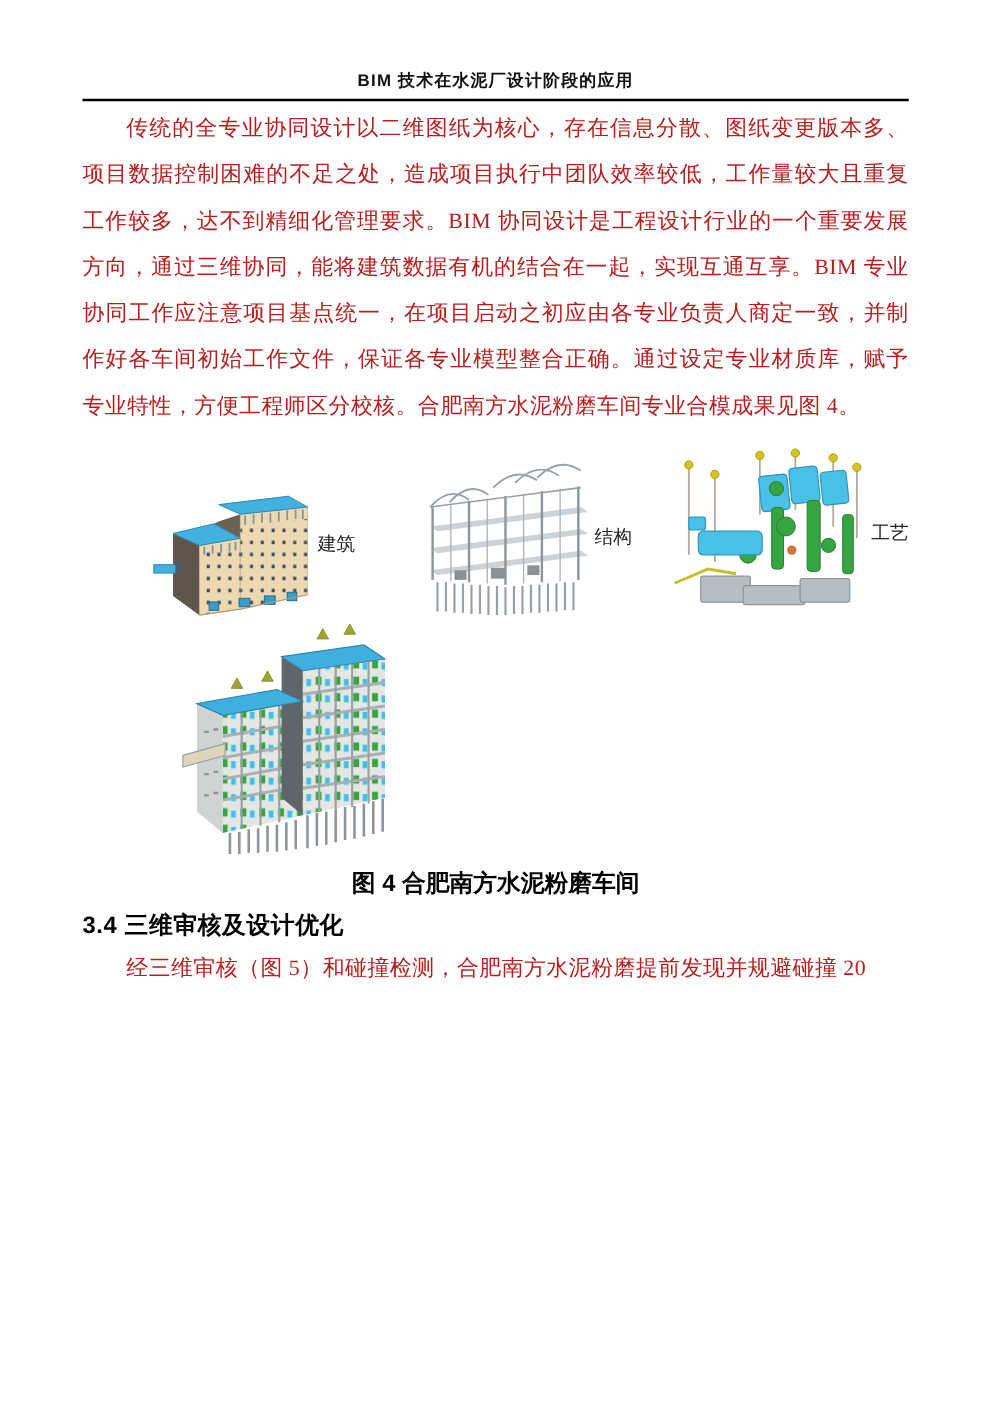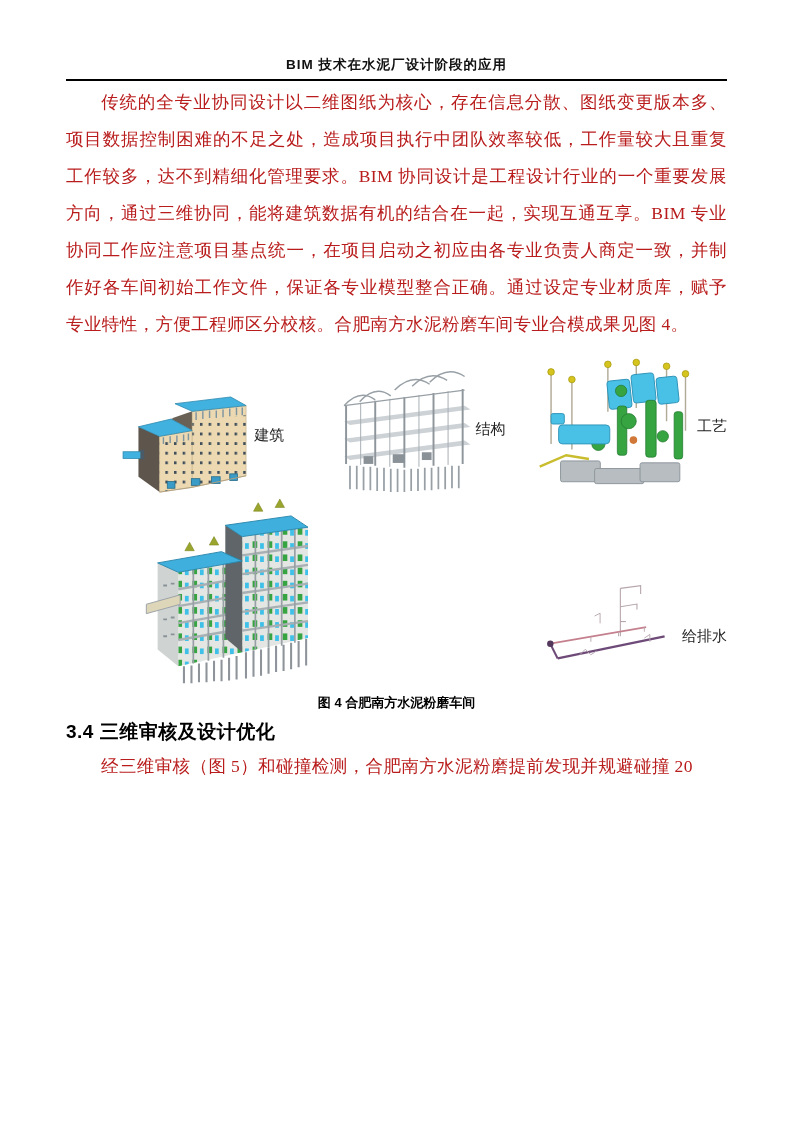--- a/index.html
+++ b/index.html
@@ -54,21 +54,21 @@
   .row2 .center-cell { width: 40%; }
   .fig-label {
     font-family: "Liberation Serif", "DejaVu Serif", serif;
     font-size: 15px;
     color: #222;
     margin-top: 5px;
   }
   .fig-caption {
     text-align: center;
     font-family: "Liberation Sans", "DejaVu Sans", sans-serif;
-    font-size: 13px;
+    font-size: 19px;
     font-weight: 700;
     color: #000;
     margin-top: 7px;
   }
 
   .page-footer {
     position: absolute;
     left: 66px;
     right: 66px;
     top: 1058px;
@@ -225,37 +225,20 @@
               <path d="M135,4l5,9h-10z"></path>
                 <path d="M158,0l5,9h-10z"></path>
                 <path d="M62,46l5,9h-10z"></path>
                 <path d="M88,40l5,9h-10z"></path>
             </g>
             <polygon points="16,112 52,102 52,112 16,122" fill="#ded6b8" stroke="#9aa0a6" stroke-width="1"></polygon>
             <path d="M56,178v18 M64,177v19 M72,175v20 M80,174v21 M88,172v22 M96,171v23 M104,169v24 M112,167v25 M122,163v28 M130,161v28 M138,160v28 M146,158v28 M154,156v28 M162,155v28 M170,153v28 M178,151v28 M186,149v28" stroke="#8e949a" stroke-width="2.2" fill="none"></path>
           </svg>
         </div>
 
-        <div class="fig-cell side-cell">
-          <svg width="150" height="106" viewBox="0 0 155 115">
-            <path d="M92,8V60" stroke="#b6a6ac" stroke-width="1.2" fill="none"></path>
-            <polyline points="92,8 114,5 114,14" fill="none" stroke="#b6a6ac" stroke-width="1.2"></polyline>
-            <polyline points="92,28 110,25 110,31" fill="none" stroke="#b6a6ac" stroke-width="1.2"></polyline>
-            <path d="M92,44h6" stroke="#b6a6ac" stroke-width="1.2"></path>
-            <polyline points="64,38 70,35 70,46" fill="none" stroke="#b6a6ac" stroke-width="1"></polyline>
-            <line x1="16" y1="68" x2="120" y2="50" stroke="#c5808e" stroke-width="2"></line>
-            <path d="M60,61v5 M90,55v5 M118,50v5" stroke="#b6a6ac" stroke-width="1" fill="none"></path>
-            <line x1="24" y1="84" x2="140" y2="60" stroke="#6e4a78" stroke-width="2.5"></line>
-            <line x1="16" y1="68" x2="24" y2="84" stroke="#6e4a78" stroke-width="2.2"></line>
-            <circle cx="16" cy="68" r="3.5" fill="#54385c"></circle>
-            <polyline points="48,80 54,74 60,80 66,76" fill="none" stroke="#b6a6ac" stroke-width="1"></polyline>
-            <polyline points="118,62 124,58 124,66" fill="none" stroke="#b6a6ac" stroke-width="1"></polyline>
-          </svg>
-          <div class="fig-label">给排水</div>
-        </div>
       </div>
 
       <div class="fig-caption">图 4 合肥南方水泥粉磨车间</div>
     </div>
 
     <h2 class="section-heading">3.4 三维审核及设计优化</h2>
 
 
     <p class="body-para">经三维审核（图 5）和碰撞检测，合肥南方水泥粉磨提前发现并规避碰撞 20</p>
   </div>

